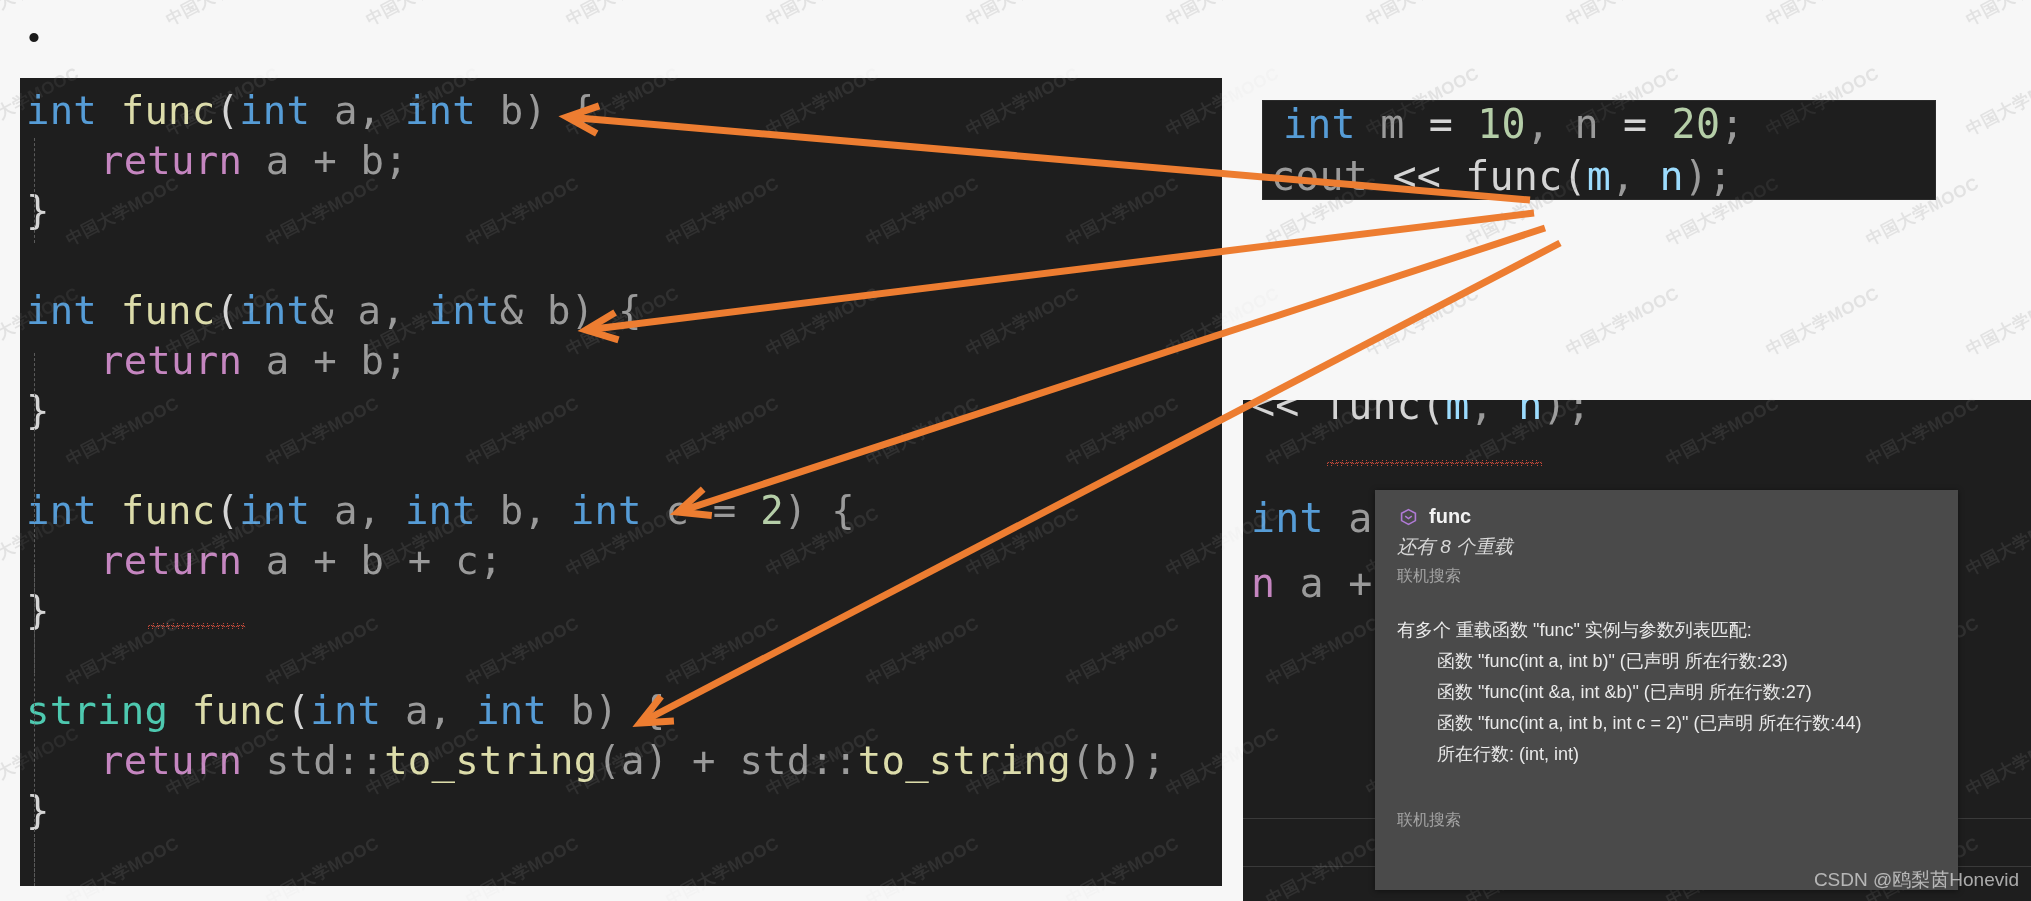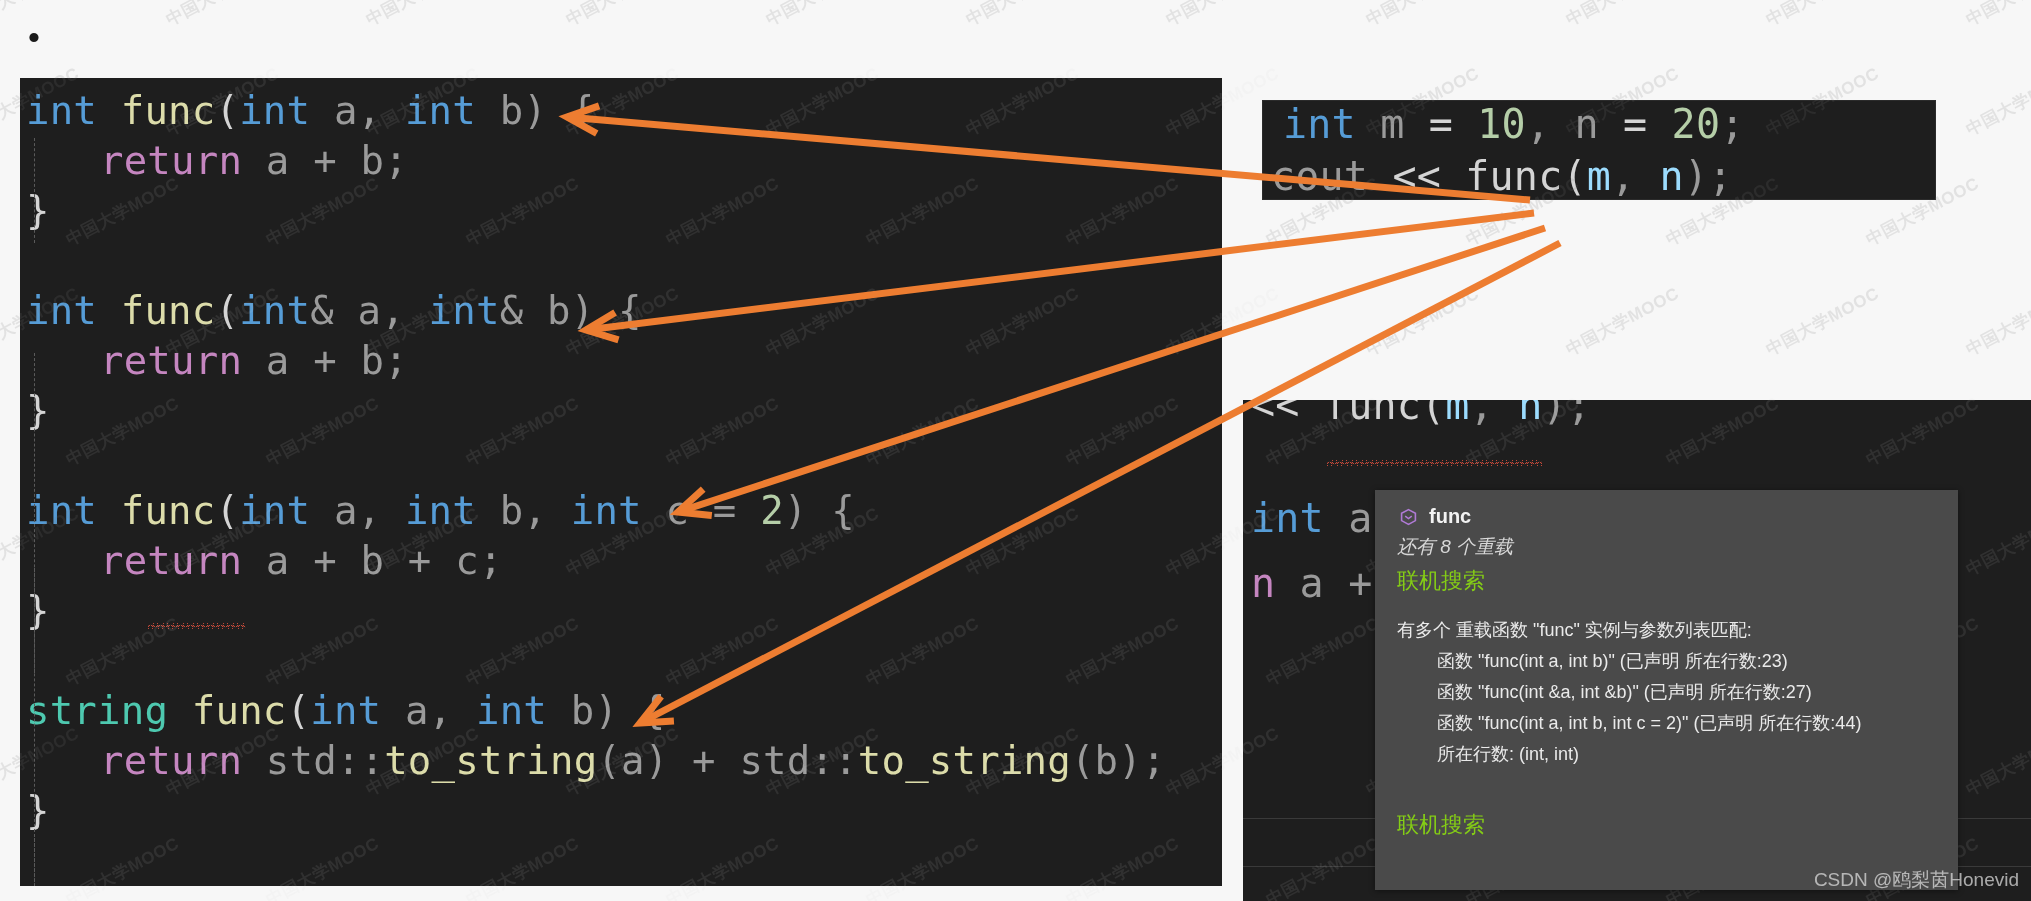--- a/index.html
+++ b/index.html
@@ -178,22 +178,22 @@
   .tt-title {
     left: 54px; top: 15px;
     font-size: 20px; font-weight: bold; color: #f2f2f2;
   }
   .tt-sub {
     left: 22px; top: 44px;
     font-size: 19px; font-style: italic; color: #d8d8d8;
   }
   .tt-link {
     left: 22px;
-    font-size: 22px;
-    color: #84cc16;
+    font-size: 16px;
+    color: #a3a3a3;
     cursor: pointer;
   }
   .tt-body {
     left: 22px;
     font-size: 18px;
     color: #eaeaea;
   }
   .tt-body.indent { left: 62px; }
 
   

